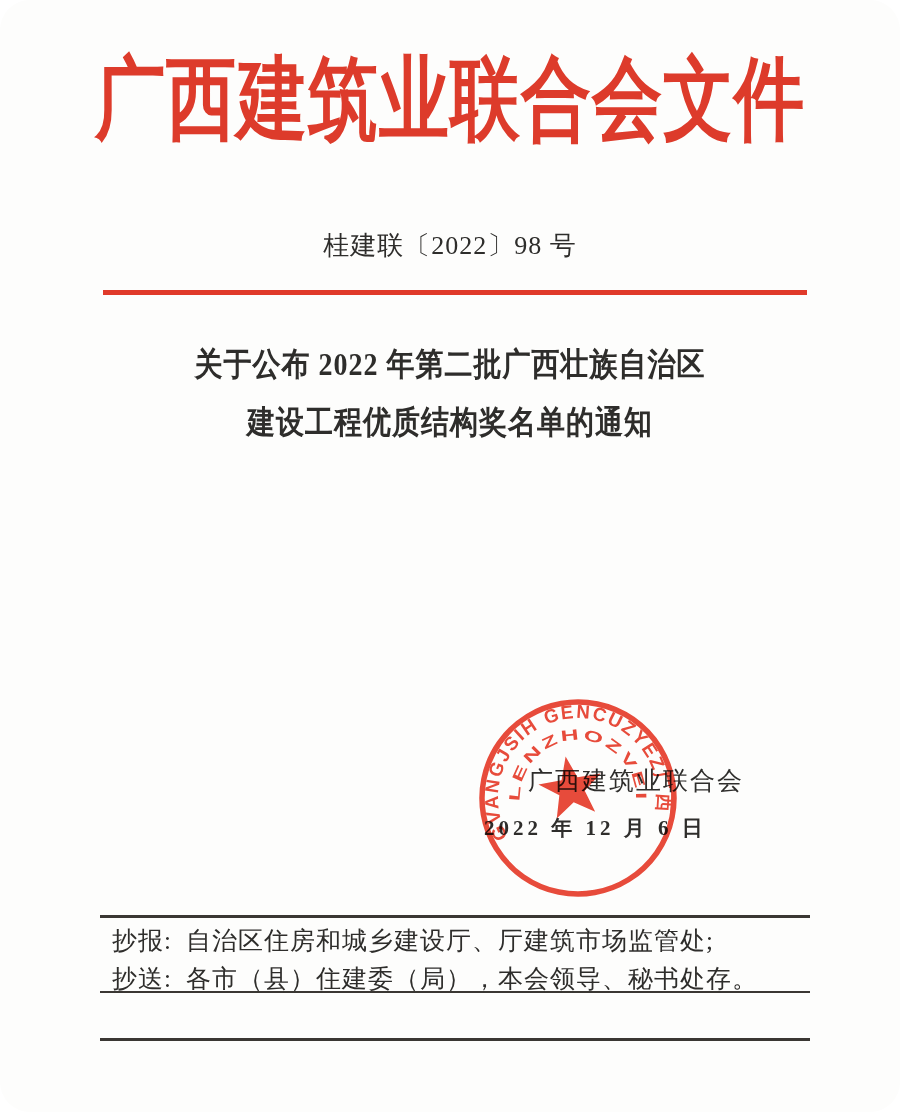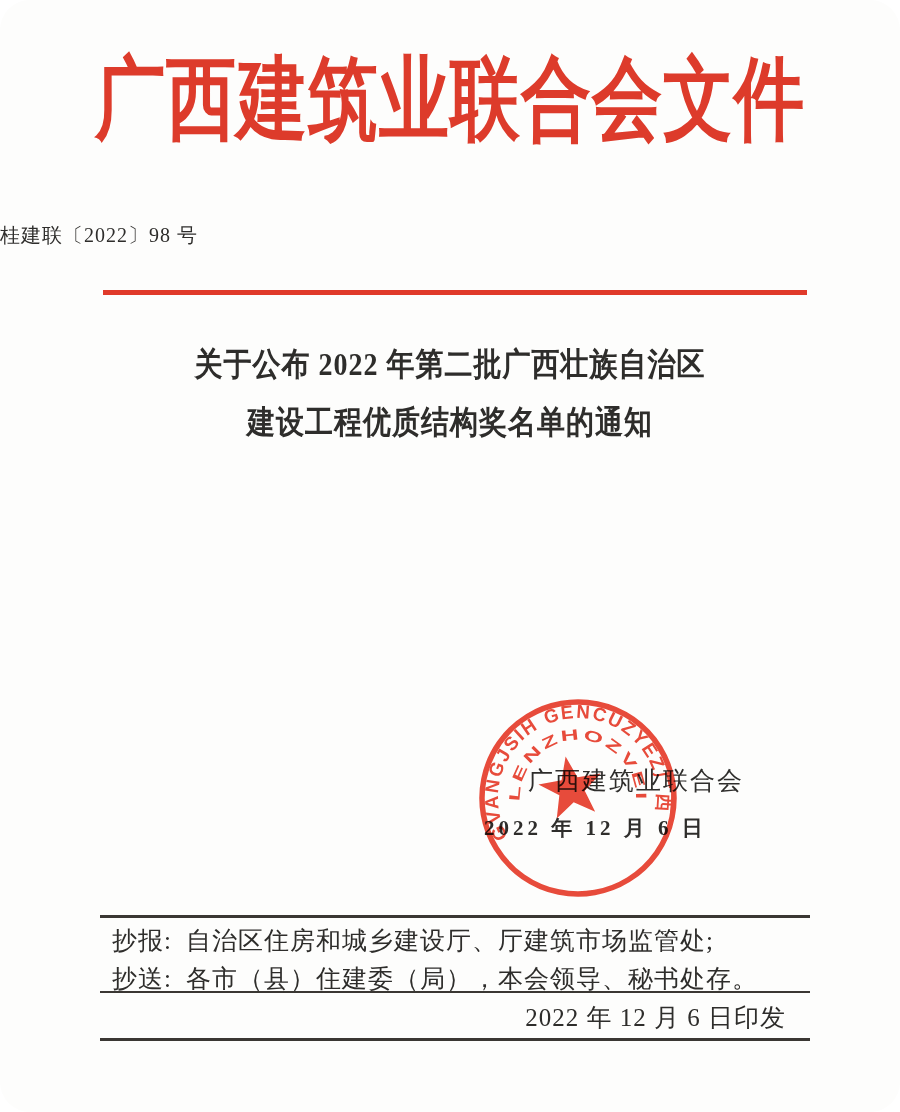--- a/index.html
+++ b/index.html
@@ -24,22 +24,23 @@
   .letterhead-title{
     position:absolute;left:0;top:30px;width:100%;height:140px;
     display:flex;align-items:center;justify-content:center;
     font-size:70px;font-weight:bold;letter-spacing:1px;
     color:var(--red);
     transform:scaleY(1.3);
     transform-origin:center center;
     white-space:nowrap;
   }
   .doc-number{
-    position:absolute;left:0;top:222px;width:100%;
-    font-size:20px;letter-spacing:1px;
+    position:absolute;left:0;top:228px;width:100%;
+    text-align:center;
+    font-size:26px;letter-spacing:1px;
   }
   .red-divider{
     position:absolute;left:103px;top:290px;width:704px;height:5px;
     background:var(--red-line);
   }
   .notice-title{
     position:absolute;left:0;top:336px;width:100%;
     text-align:center;font-size:28px;font-weight:bold;
     line-height:50px;letter-spacing:1px;
     transform:scaleY(1.15);transform-origin:center top;
@@ -123,17 +124,16 @@
   <div class="footer-row copy-send">
     <span class="label">抄送:</span><span>各市（县）住建委（局），本会领导、秘书处存。</span>
   </div>
 
   <div class="footer-row copy-report">
     <span class="label">抄报:</span><span>自治区住房和城乡建设厅、厅建筑市场监管处;</span>
   </div>
 
   <div class="footer-rule rule-2"></div>
 
-  <div class="print-date">2022 年 12 月 6 日印发</div>
 
   <div class="footer-rule rule-3"></div>
 
 </div>
 
 </body></html>

